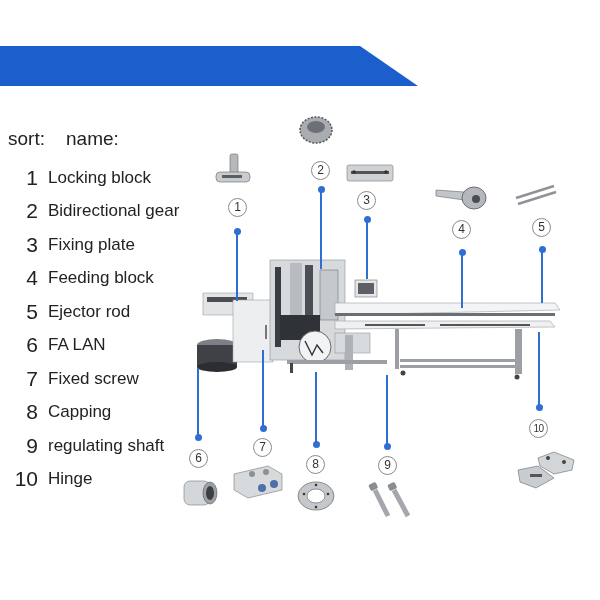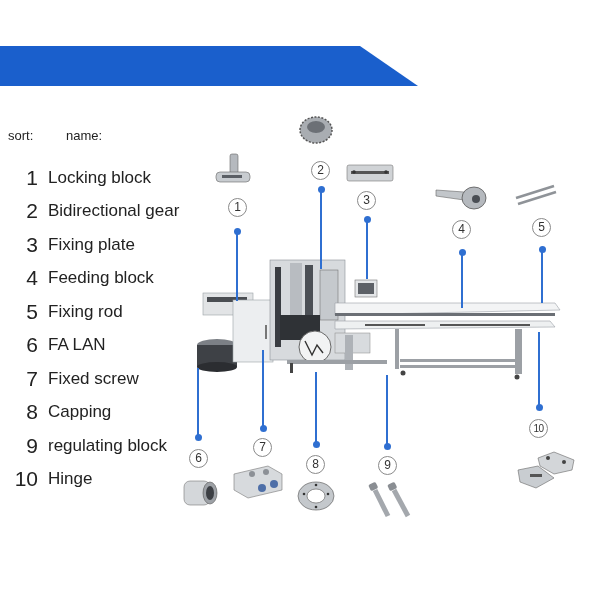--- a/index.html
+++ b/index.html
@@ -1,21 +1,21 @@
 <!DOCTYPE html>
 <html><head>
 <meta charset="utf-8">
 <style>
   html, body { margin:0; padding:0; }
   body { width:600px; height:600px; background:#ffffff; position:relative; overflow:hidden;
          font-family:"Liberation Sans", sans-serif; color:#222; }
   .banner { position:absolute; left:0; top:46px; width:418px; height:40px; }
   .banner svg { position:absolute; left:0; top:0; }
   .banner-title { position:absolute; left:44px; top:4px; font-size:27px; color:#ffffff; letter-spacing:0px; line-height:32px; }
-  .hdr { position:absolute; top:128px; font-size:13px; color:#222; }
+  .hdr { position:absolute; top:128px; font-size:19px; color:#222; }
   .legend-row { position:absolute; left:0; height:26px; }
   .legend-num { position:absolute; width:38px; text-align:right; font-size:21px; color:#222; line-height:26px; }
   .legend-name { position:absolute; left:48px; font-size:17px; color:#222; line-height:26px; white-space:nowrap; }
   .circ { position:absolute; width:17px; height:17px; border:1px solid #8a8a8a; border-radius:50%;
           font-size:12px; text-align:center; line-height:17px; color:#333; background:#fff; }
   .circ.wide { font-size:10px; letter-spacing:-0.5px; }
   .line { position:absolute; width:2px; background:#2f6fd1; }
   .dot { position:absolute; width:7px; height:7px; border-radius:50%; background:#2f6fd1; }
   .part { position:absolute; }
   .machine { position:absolute; left:195px; top:255px; width:370px; height:135px; }
@@ -43,37 +43,37 @@
 <div class="legend-row" style="top:232px;">
   <span class="legend-num">3</span>
   <span class="legend-name">Fixing plate</span>
 </div>
 <div class="legend-row" style="top:265px;">
   <span class="legend-num">4</span>
   <span class="legend-name">Feeding block</span>
 </div>
 <div class="legend-row" style="top:299px;">
   <span class="legend-num">5</span>
-  <span class="legend-name">Fixing rod</span>
+  <span class="legend-name">Ejector rod</span>
 </div>
 <div class="legend-row" style="top:332px;">
   <span class="legend-num">6</span>
   <span class="legend-name">FA LAN</span>
 </div>
 <div class="legend-row" style="top:366px;">
   <span class="legend-num">7</span>
   <span class="legend-name">Fixed screw</span>
 </div>
 <div class="legend-row" style="top:399px;">
   <span class="legend-num">8</span>
   <span class="legend-name">Capping</span>
 </div>
 <div class="legend-row" style="top:433px;">
   <span class="legend-num">9</span>
-  <span class="legend-name">regulating block</span>
+  <span class="legend-name">regulating shaft</span>
 </div>
 <div class="legend-row" style="top:466px;">
   <span class="legend-num">10</span>
   <span class="legend-name">Hinge</span>
 </div>
 
 <svg class="machine" viewBox="0 0 370 135">
 
   <rect x="8" y="38" width="50" height="22" fill="#e2e4e6" stroke="#9aa0a6" stroke-width="0.6"></rect>
   <rect x="12" y="42" width="40" height="5" fill="#4a4d52"></rect>

